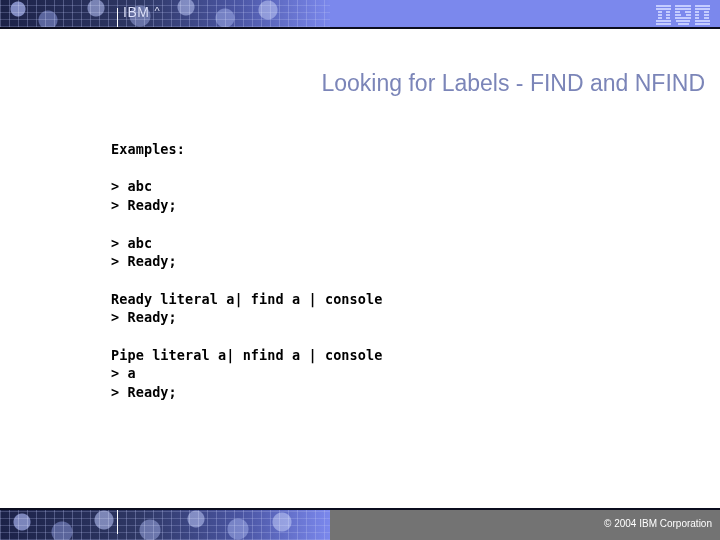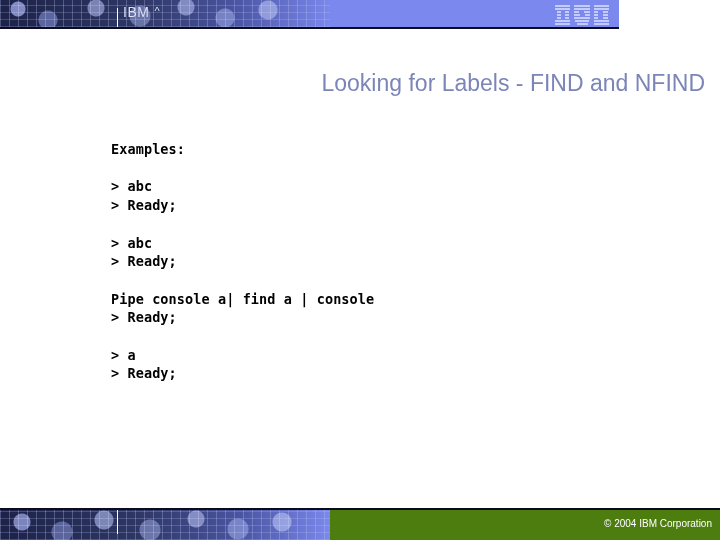--- a/index.html
+++ b/index.html
@@ -12,21 +12,21 @@
     height: 540px;
     overflow: hidden;
     font-family: "Liberation Sans", sans-serif;
     position: relative;
   }
 
   
   #header {
     position: absolute;
     left: 0; top: 0;
-    width: 619px; height: 29px;
+    width: 720px; height: 29px;
     background: #7b88ed;
     overflow: hidden;
     border-bottom: 2px solid #0b0d1e;
     box-sizing: border-box;
     padding-left: 39px;
   }
   .band-art {
     position: absolute;
     left: 0; top: 0;
     width: 330px; height: 100%;
@@ -116,21 +116,21 @@
     letter-spacing: 0.1px;
     margin-left: 40px;
   }
   .code-line.blank { color: transparent; }
 
   
   #footer {
     position: absolute;
     left: 0; bottom: 0;
     width: 720px; height: 32px;
-    background: #4d7c0f;
+    background: #737373;
     overflow: hidden;
     border-top: 2px solid #0b0d1e;
     box-sizing: border-box;
   }
   #copyright {
     position: absolute;
     right: 8px; top: 7px;
     color: #ffffff;
     font-size: 10px;
     line-height: 13px;
@@ -188,23 +188,24 @@
 
 <div id="code-area">
   <div class="code-line">Examples:</div>
   <div class="code-line blank">&nbsp;</div>
   <div class="code-line">&gt; abc</div>
   <div class="code-line">&gt; Ready;</div>
   <div class="code-line blank">&nbsp;</div>
   <div class="code-line">&gt; abc</div>
   <div class="code-line">&gt; Ready;</div>
   <div class="code-line blank">&nbsp;</div>
-  <div class="code-line">Pipe console a| find a | console</div>
-  <div class="code-line">&gt; Ready;</div>
-  <div class="code-line blank">&nbsp;</div>
+  <div class="code-line">Ready literal a| find a | console</div>
+  <div class="code-line">&gt; Ready;</div>
+  <div class="code-line blank">&nbsp;</div>
+  <div class="code-line">Pipe literal a| nfind a | console</div>
   <div class="code-line">&gt; a</div>
   <div class="code-line">&gt; Ready;</div>
 </div>
 
 <div id="footer">
   <div class="band-art footer-art"></div>
   <div class="band-rule"></div>
   <div id="copyright">© 2004 IBM Corporation</div>
 </div>
 

